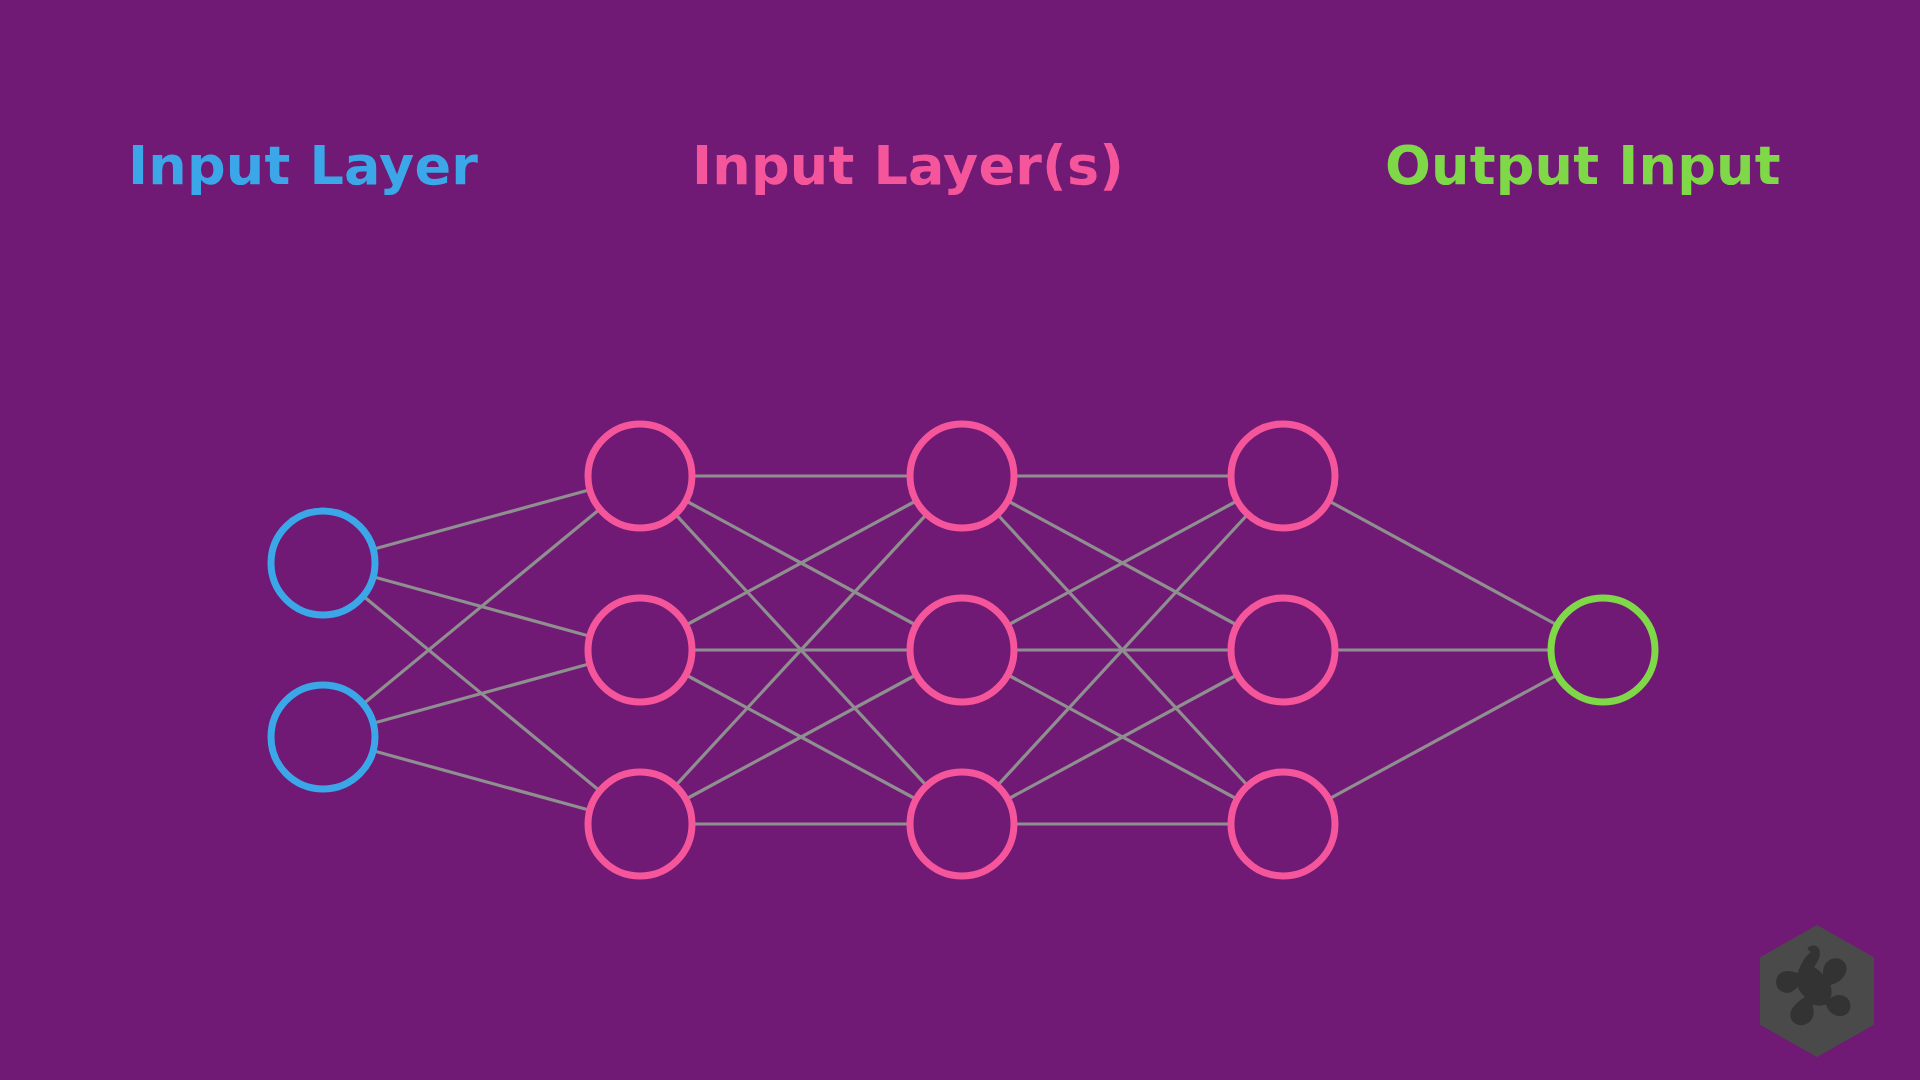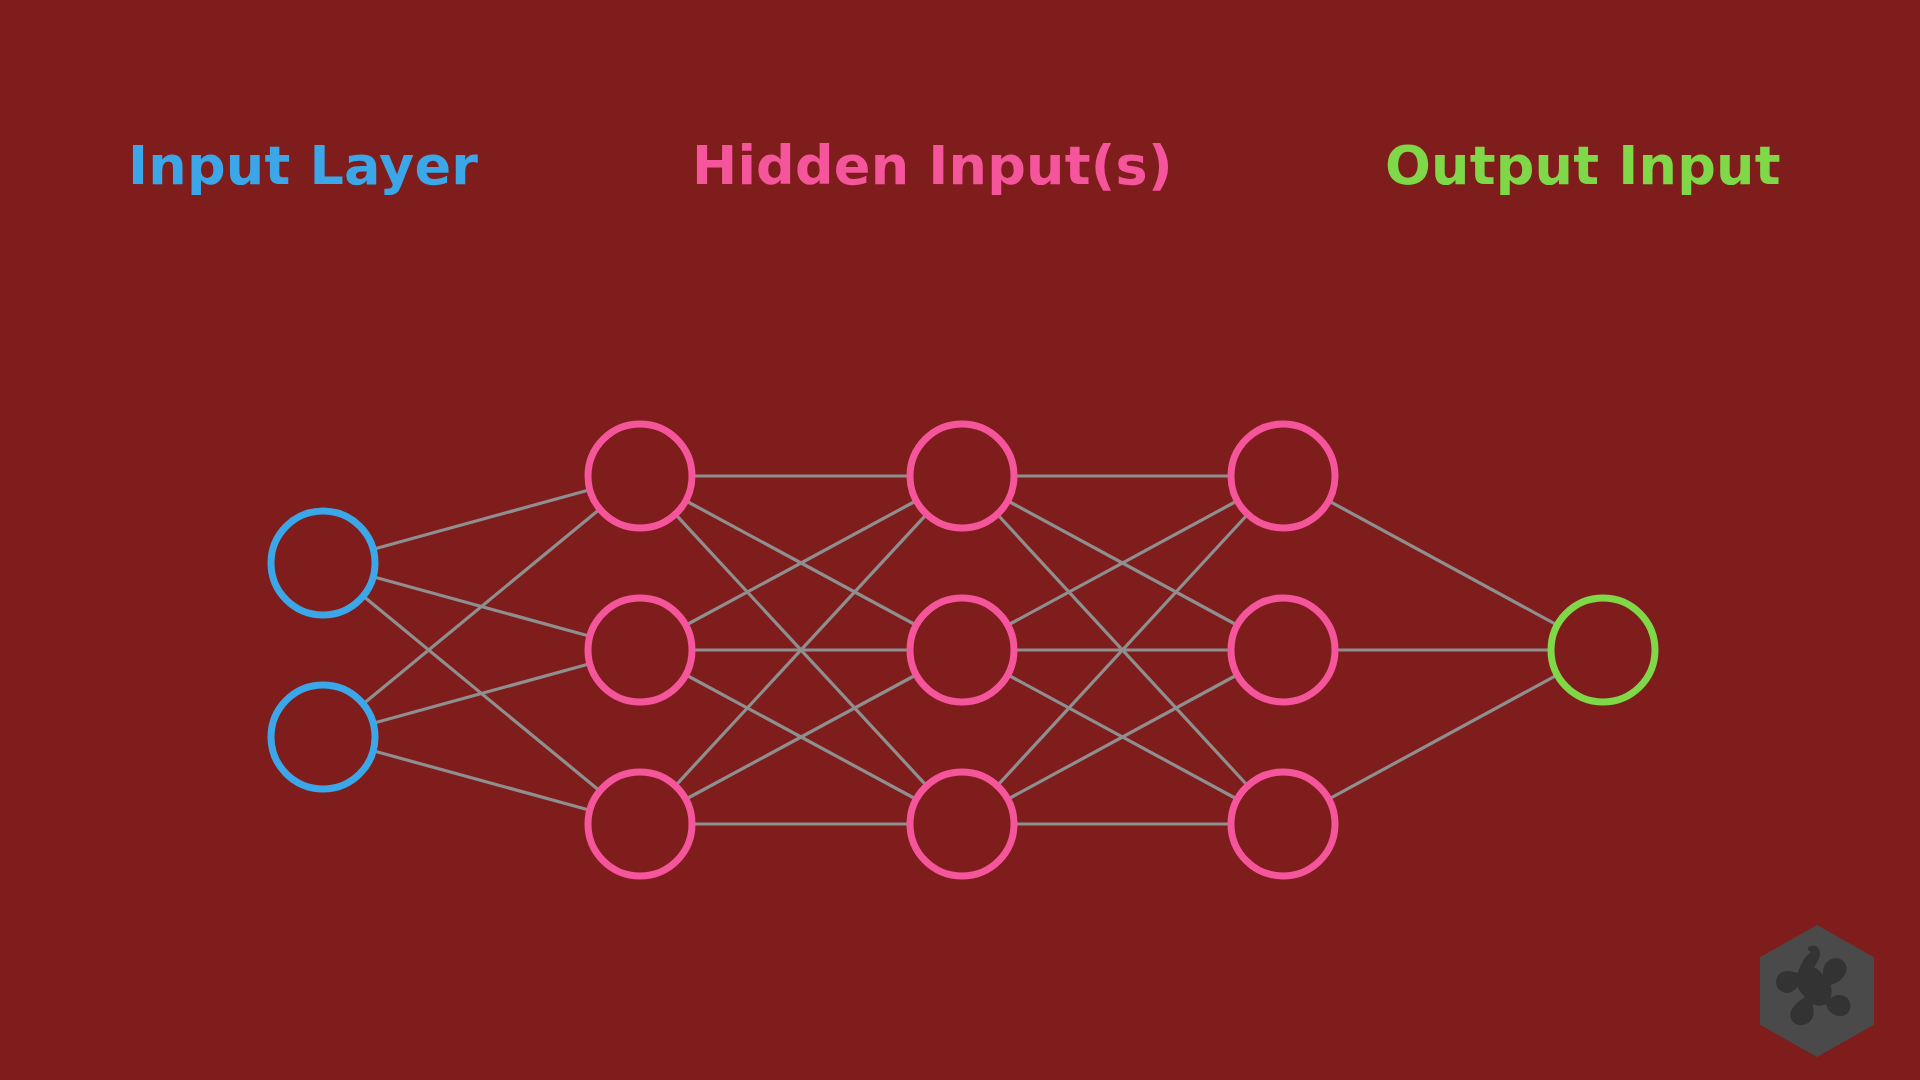--- a/index.html
+++ b/index.html
@@ -11,21 +11,21 @@
     width: 1920px;
     height: 1080px;
     overflow: hidden;
     font-family: "DejaVu Sans", sans-serif;
     position: relative;
   }
   #stage {
     position: relative;
     width: 1920px;
     height: 1080px;
-    background: #7f1d1d;
+    background: #701a75;
   }
   .layer-titles {
     position: absolute;
     top: 0; left: 0;
     width: 1920px;
     height: 220px;
     pointer-events: none;
   }
   .layer-title {
     position: absolute;
@@ -73,21 +73,21 @@
     opacity: 1;
   }
 </style>
 </head>
 <body>
 
 <div id="stage">
 
   <div class="layer-titles">
     <div class="layer-title" id="title-input">Input Layer</div>
-    <div class="layer-title" id="title-hidden">Hidden Input(s)</div>
+    <div class="layer-title" id="title-hidden">Input Layer(s)</div>
     <div class="layer-title" id="title-output">Output Input</div>
   </div>
 
   <svg id="network-svg" width="1920" height="1080">
     <g id="edges-group">
         <line x1="373.1457513995325" y1="549.237601350917" x2="589.8542486004675" y2="489.762398649083" class="edge" stroke="#8f8f8f" stroke-width="3.2"></line>
         <line x1="373.1457513995325" y1="576.762398649083" x2="589.8542486004675" y2="636.237601350917" class="edge" stroke="#8f8f8f" stroke-width="3.2"></line>
         <line x1="363.14402751665915" y1="596.0523381130853" x2="599.8559724833408" y2="790.9476618869147" class="edge" stroke="#8f8f8f" stroke-width="3.2"></line>
         <line x1="363.14402751665915" y1="703.9476618869147" x2="599.8559724833408" y2="509.0523381130853" class="edge" stroke="#8f8f8f" stroke-width="3.2"></line>
         <line x1="373.1457513995325" y1="723.237601350917" x2="589.8542486004675" y2="663.762398649083" class="edge" stroke="#8f8f8f" stroke-width="3.2"></line>

